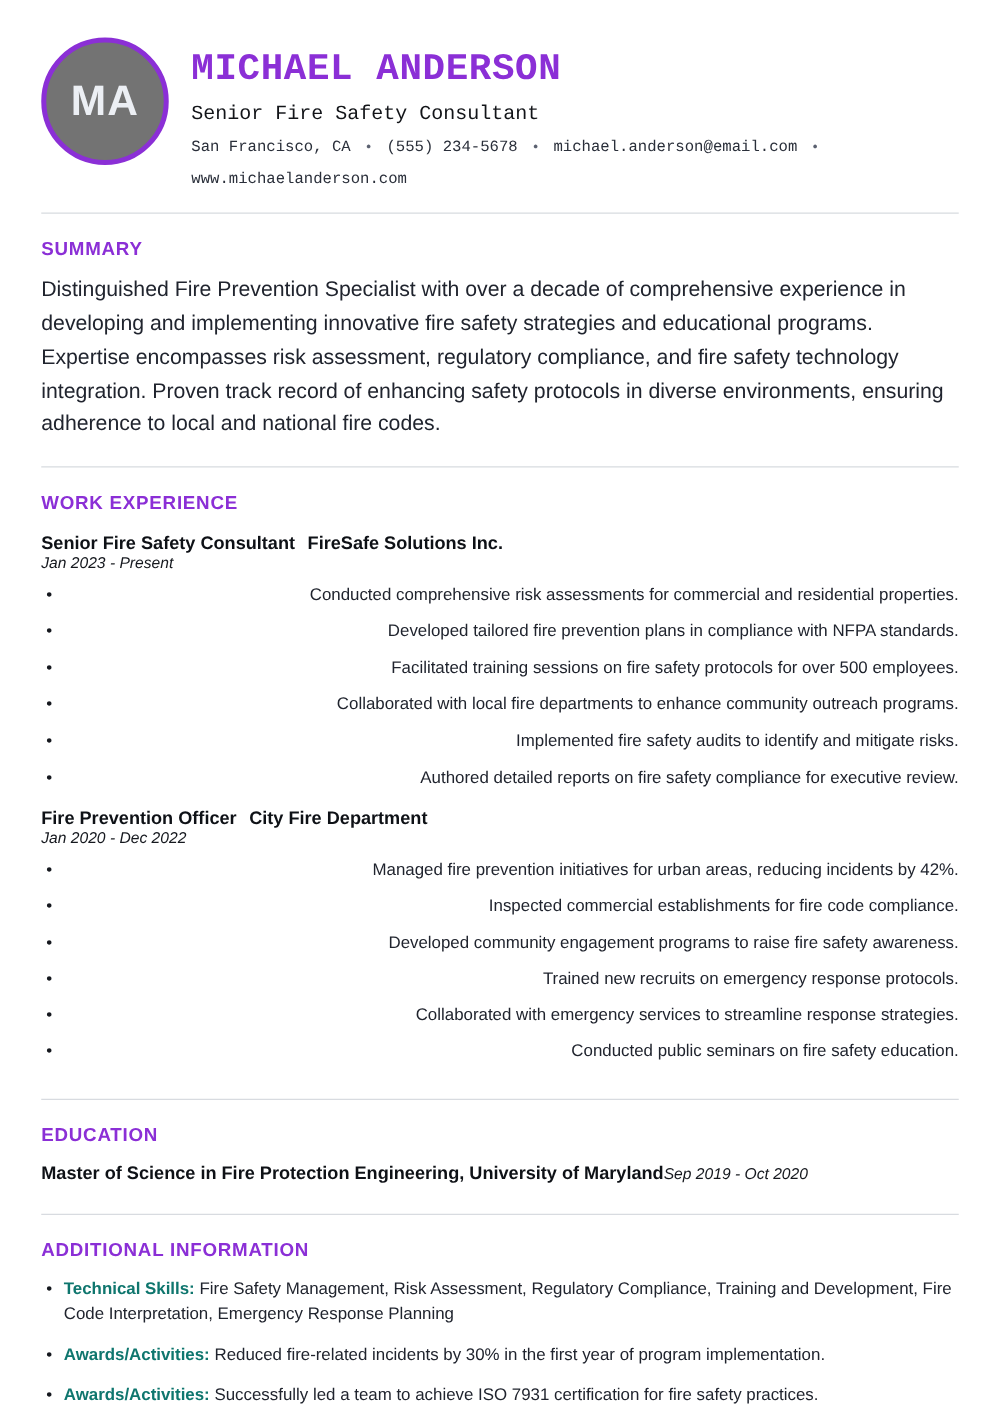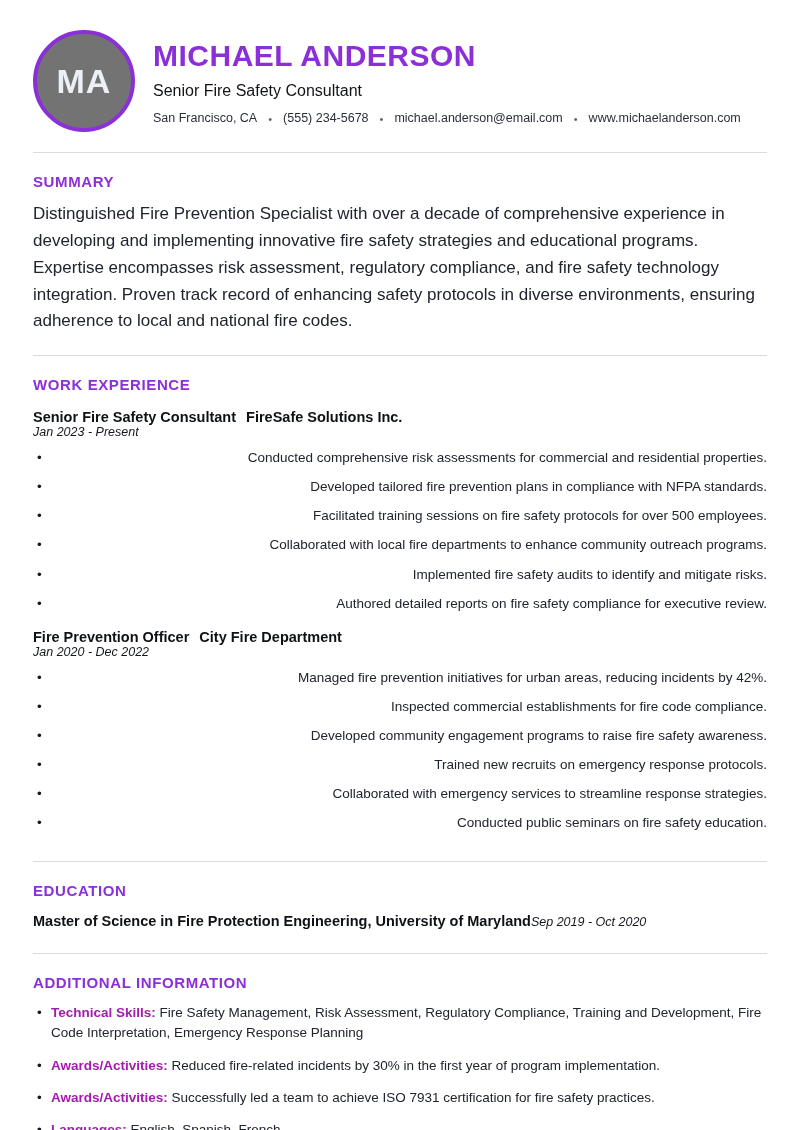--- a/index.html
+++ b/index.html
@@ -15,21 +15,21 @@
   
   .header { display: flex; align-items: flex-start; gap: 18px; }
   .avatar {
     flex: 0 0 auto;
     width: 102px; height: 102px; border-radius: 50%;
     background: #737373;
     border: 4px solid #8b2fd6;
     display: flex; align-items: center; justify-content: center;
     color: #eceff4; font-size: 34px; font-weight: bold; letter-spacing: 1px;
   }
-  .header-info { padding-top: 9px; }
+  .header-info { padding-top: 9px; font-family: Liberation Mono, monospace; }
   .name {
     color: #8b2fd6; font-size: 30px; font-weight: 800; letter-spacing: 0.5px;
   }
   .headline { margin-top: 9px; font-size: 16px; color: #121418; }
   .contact {
     margin-top: 11px; font-size: 12.5px; color: #2a2f3a;
     display: flex; align-items: flex-end; gap: 11px; flex-wrap: wrap;
   }
   .contact a { color: #2a2f3a; text-decoration: none; }
   .sep { color: #5b6170; font-size: 11px; }
@@ -68,21 +68,21 @@
 
   
   ul.info-list { list-style: none; margin-top: 12px; }
   ul.info-list li {
     position: relative; padding-left: 18px; margin-bottom: 12px;
     font-size: 13.5px; line-height: 1.5; color: #20242e;
   }
   ul.info-list li::before {
     content: "\2022"; position: absolute; left: 4px; top: 0; color: #15181e;
   }
-  .info-label { font-weight: bold; color: #a21caf; }
+  .info-label { font-weight: bold; color: #0f766e; }
 </style>
 </head>
 <body>
 
 <div class="page">
 
   <div class="header">
     <div class="avatar">
       <span>MA</span>
     </div>

